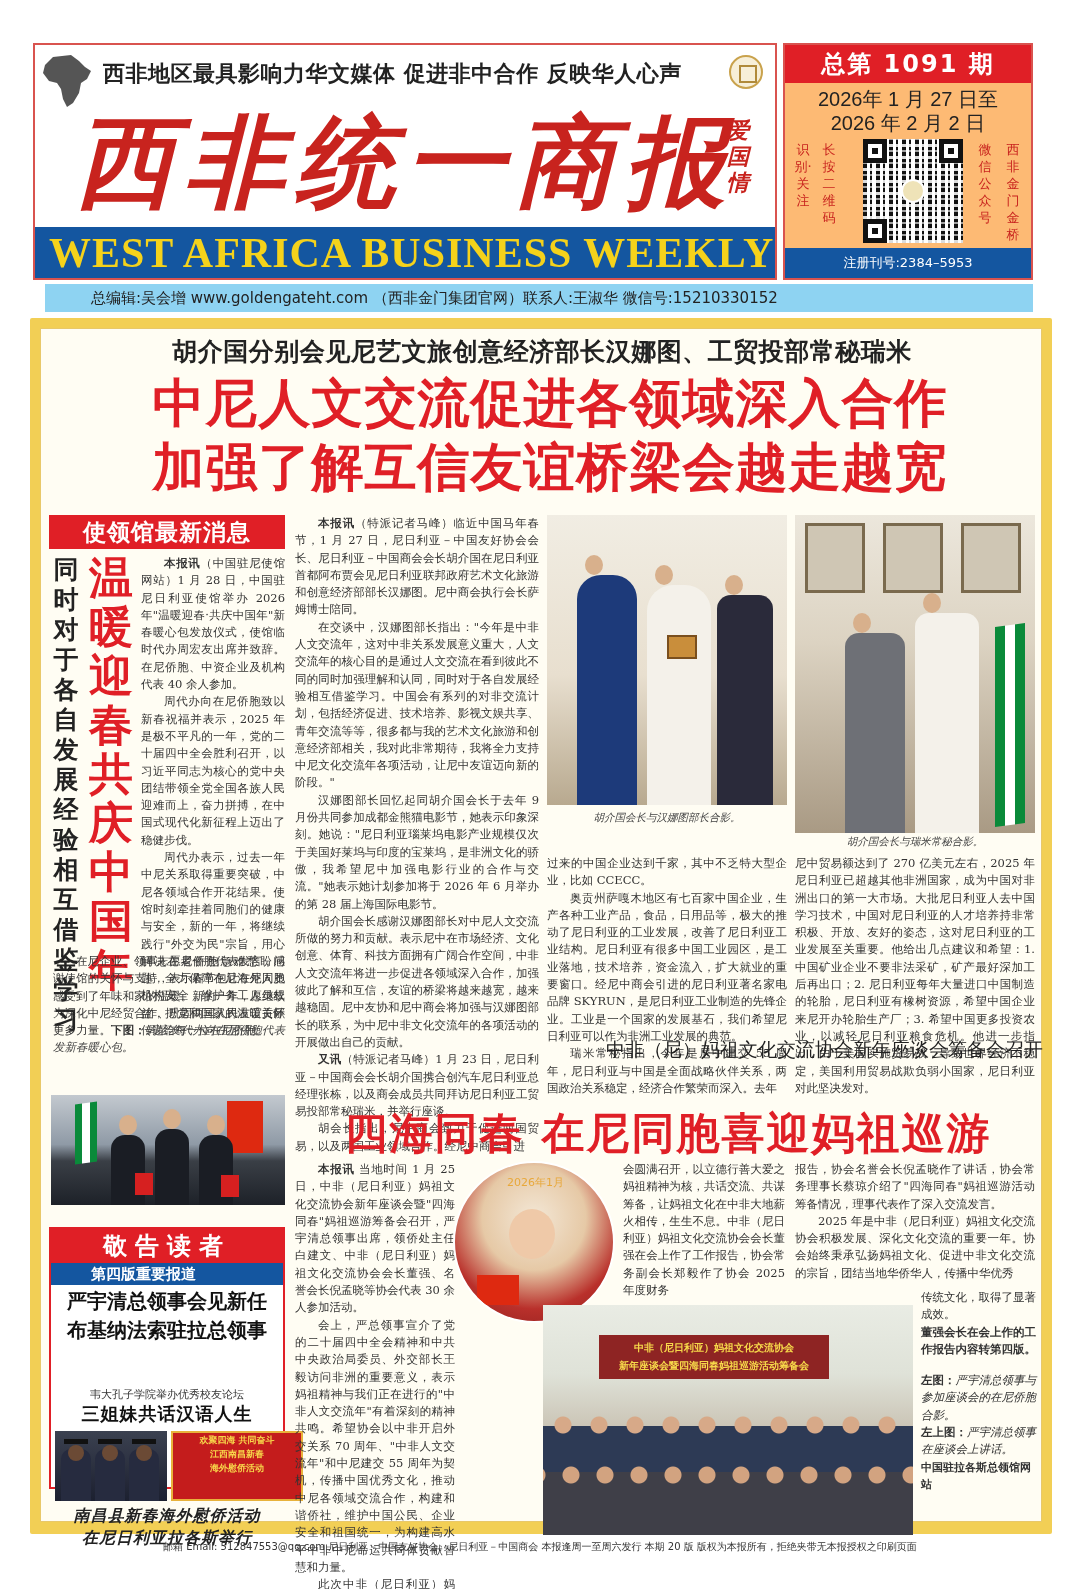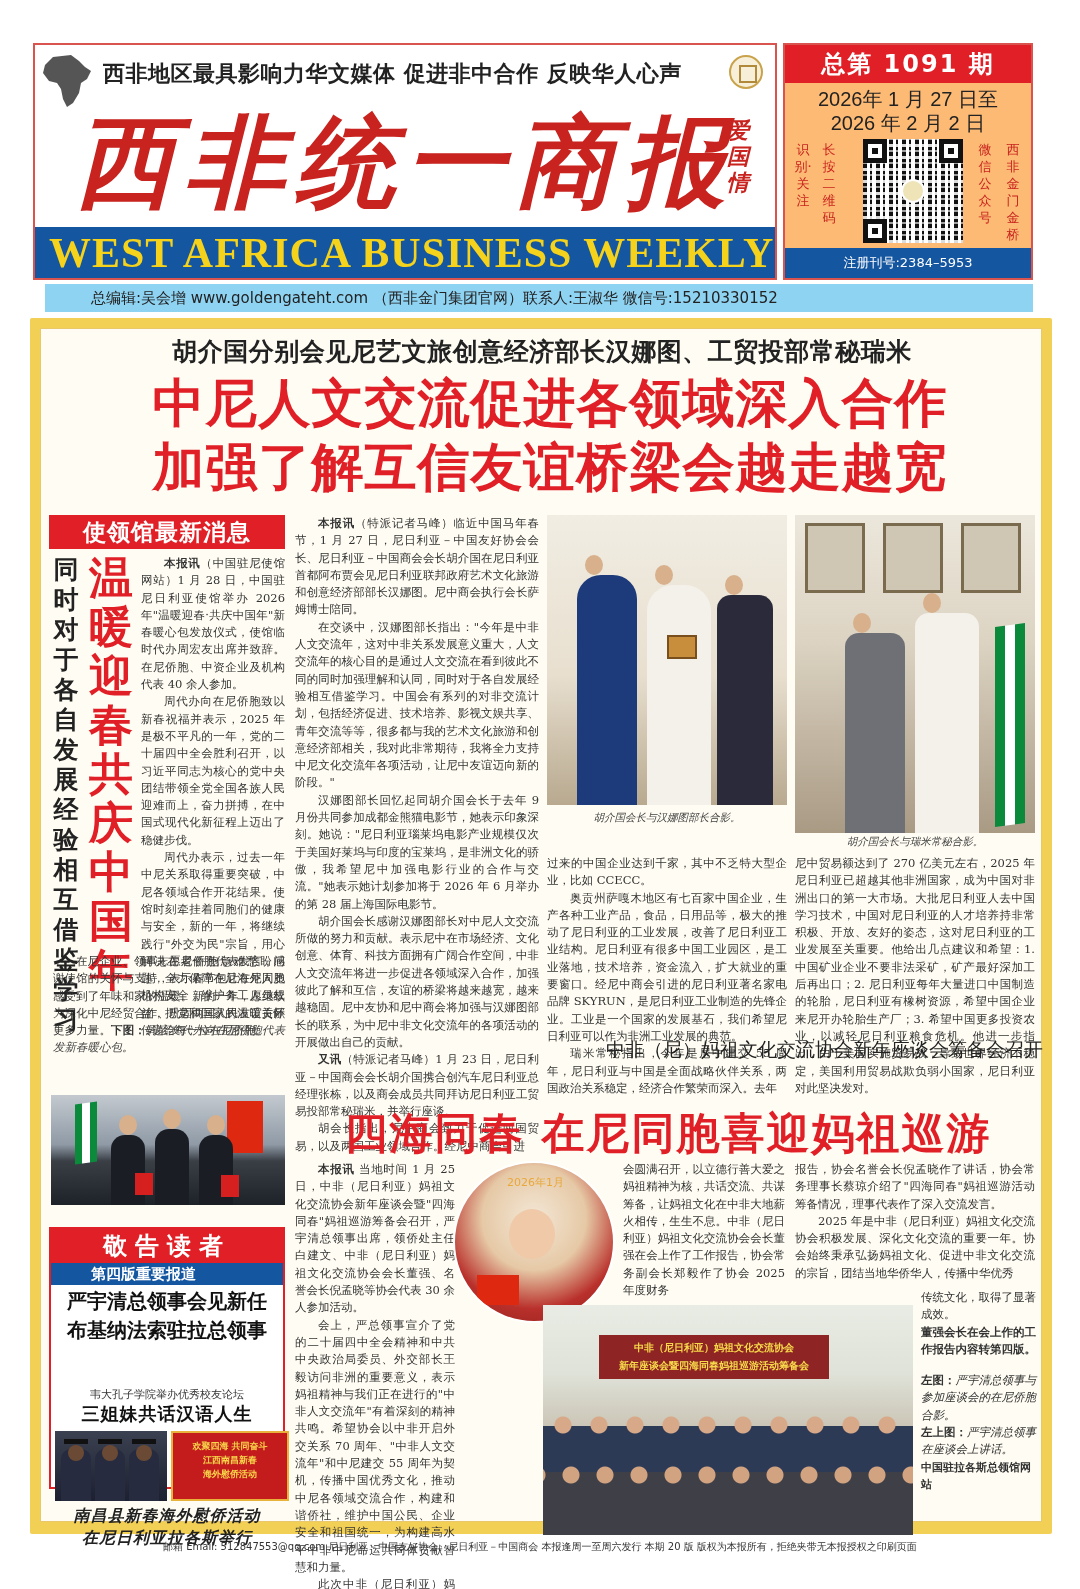--- a/index.html
+++ b/index.html
@@ -63,21 +63,21 @@
   .notice-head { background: #e01f26; color: #fff; font-family: "DejaVu Sans", sans-serif; font-weight: bold; font-size: 24px; text-align: center; height: 34px; line-height: 34px; letter-spacing: 8px; }
   .notice-sub { background: #1456a0; color: #fff; font-family: "DejaVu Sans", sans-serif; font-weight: bold; font-size: 15px; height: 22px; line-height: 22px; padding-left: 40px; }
   .notice-h1 { font-family: "DejaVu Sans", sans-serif; font-weight: bold; font-size: 20px; line-height: 25px; text-align: center; color: #111; margin-top: 4px; white-space: nowrap; }
   .notice-small { font-family: "DejaVu Sans", sans-serif; font-size: 11px; text-align: center; color: #333; line-height: 16px; margin-top: 44px; }
   .notice-h2 { font-family: "DejaVu Serif", serif; font-weight: bold; font-size: 18px; text-align: center; line-height: 22px; color: #111; letter-spacing: 1px; }
   .notice-photos { position: relative; height: 70px; margin-top: 6px; }
   .grads { position: absolute; left: 4px; top: 0; width: 112px; height: 70px; background: linear-gradient(180deg, #3b4150 0%, #1c2030 100%); }
   .grad { position: absolute; bottom: 0; width: 30px; height: 52px; background: #262b3f; border-radius: 10px 10px 0 0; }
   .grad::before { content: ""; position: absolute; left: 7px; top: -4px; width: 16px; height: 16px; border-radius: 50%; background: #6b4a35; }
   .grad::after { content: ""; position: absolute; left: 3px; top: -10px; width: 24px; height: 5px; background: #111; }
-  .poster { position: absolute; left: 120px; top: 0; width: 118px; height: 70px; background: #c41c1c; border: 2px solid #e8b23b; color: #f7d64a; font-size: 9px; text-align: center; line-height: 14px; padding-top: 6px; font-weight: bold; }
+  .poster { position: absolute; left: 120px; top: 0; width: 132px; height: 70px; background: #c41c1c; border: 2px solid #e8b23b; color: #f7d64a; font-size: 9px; text-align: center; line-height: 14px; font-weight: bold; }
   .notice-h3 { font-family: "DejaVu Serif", serif; font-weight: bold; font-style: italic; font-size: 16px; text-align: center; line-height: 22px; color: #222; letter-spacing: 1px; margin-top: 4px; }
 
   
   .col { position: absolute; font-size: 11.5px; line-height: 17.3px; color: #333; text-align: justify; }
   .col p { text-indent: 2em; }
   .col p.noindent { text-indent: 0; }
   .photo-1 { left: 506px; top: 186px; width: 240px; height: 290px; background: linear-gradient(180deg, #f1ede3 0%, #e8dfcf 55%, #b8a98f 100%); }
   .photo-2 { left: 754px; top: 186px; width: 240px; height: 318px; background: linear-gradient(180deg, #ece7dc 0%, #dcd3c2 40%, #a99a84 100%); }
   .caption { position: absolute; font-size: 10.5px; font-style: italic; color: #444; text-align: center; }
 

